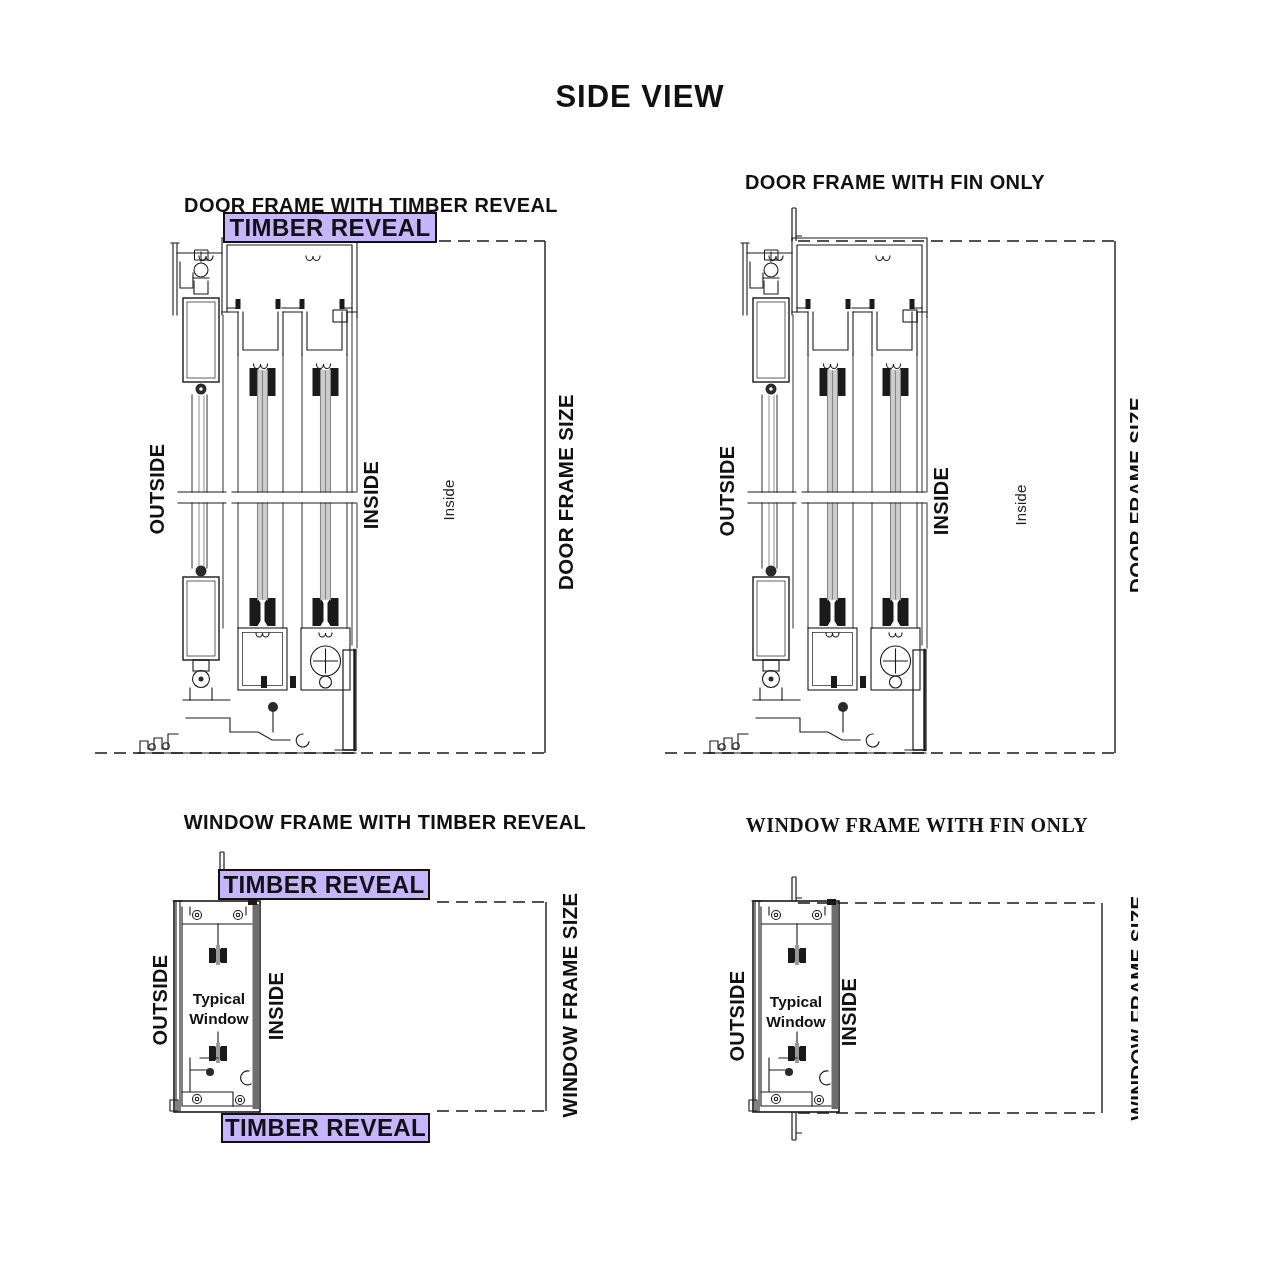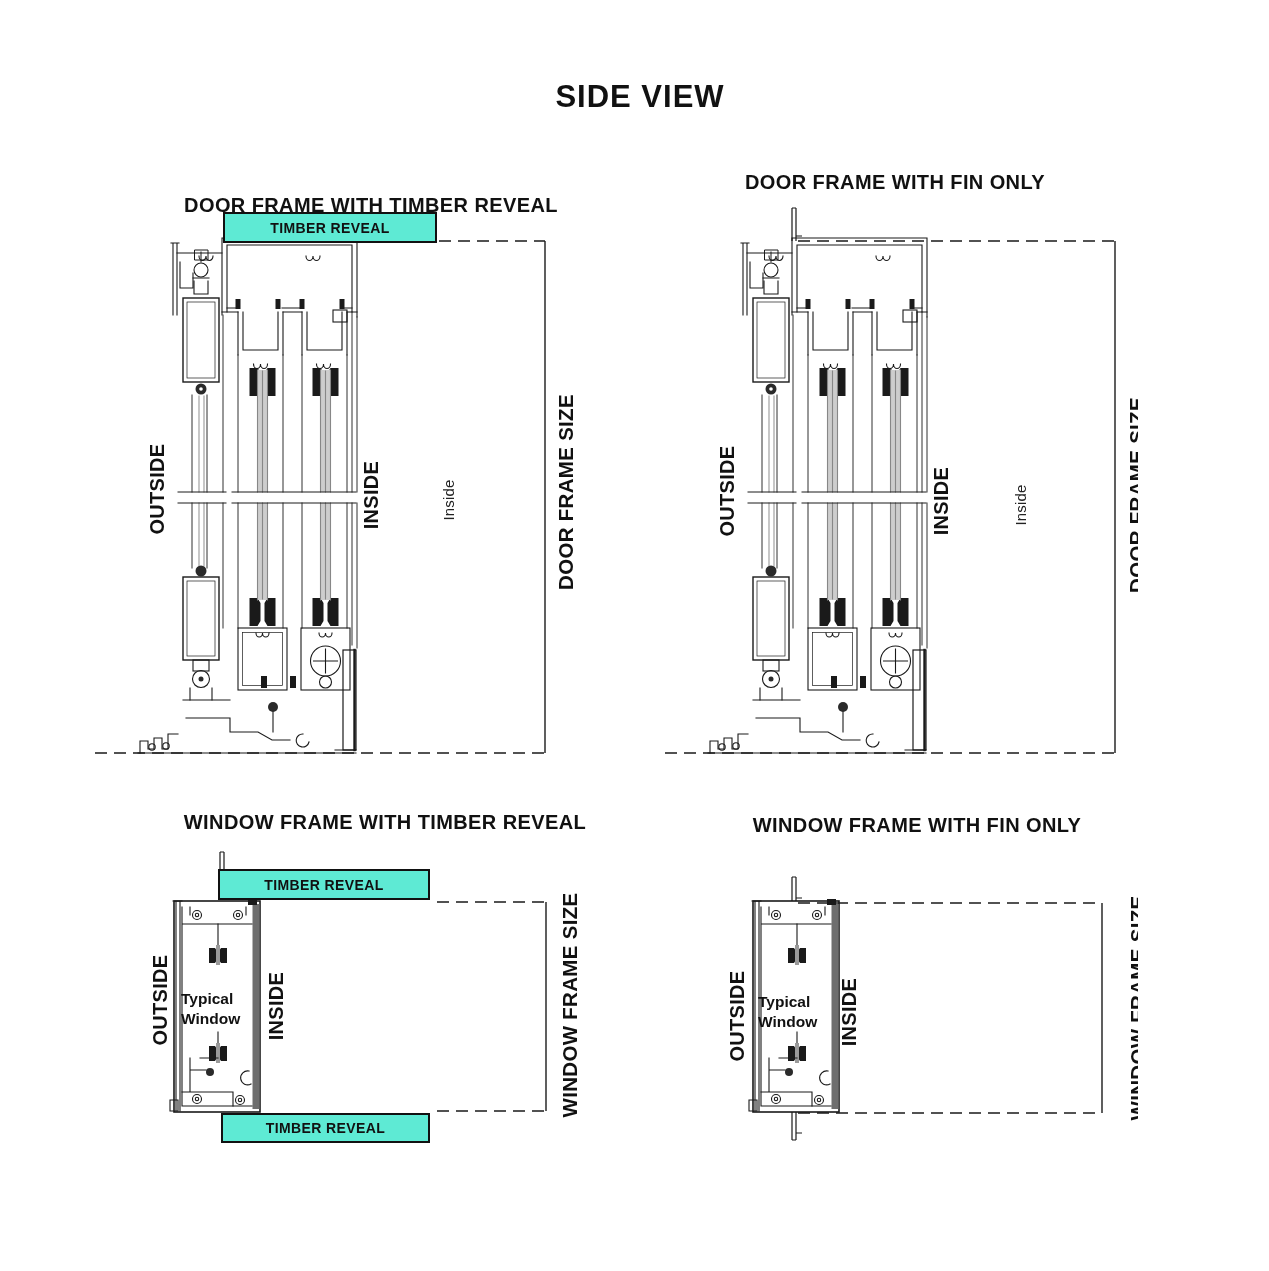--- a/index.html
+++ b/index.html
@@ -9,25 +9,25 @@
   }
   svg.draw{position:absolute;left:0;top:0;z-index:1;}
   .hlabel,.vlabel{position:absolute;white-space:nowrap;font-weight:bold;color:#111;z-index:2;}
   .hlabel{transform:translate(-50%,-50%);}
   .vlabel{transform:translate(-50%,-50%) rotate(-90deg);}
   .main-title{font-size:31px;letter-spacing:1px;}
   .sec-title{font-size:20px;letter-spacing:.4px;}
   .side-label{font-size:20px;letter-spacing:.3px;}
   .dim-label{font-size:20.5px;letter-spacing:.3px;}
   .annot{font-weight:normal;font-size:15px;color:#222;letter-spacing:.2px;}
-  .typical{font-weight:bold;font-size:15.5px;line-height:1.3;text-align:left;white-space:normal;width:76px;}
+  .typical{font-weight:bold;font-size:15.5px;line-height:1.3;text-align:center;white-space:normal;width:76px;}
   .reveal-box{
-    position:absolute;box-sizing:border-box;border:2.5px solid #111;background:#5eead4;
+    position:absolute;box-sizing:border-box;border:2.5px solid #111;background:#c4b5fd;
     display:flex;align-items:center;justify-content:center;
-    font-weight:bold;font-size:14px;letter-spacing:.4px;z-index:3;
+    font-weight:bold;font-size:24px;letter-spacing:.4px;z-index:3;
   }
 </style>
 </head>
 <body>
 
 <div class="canvas">
 
   <svg class="draw" width="1269" height="1271" viewBox="0 0 1269 1271">
     <defs>
 
@@ -190,21 +190,21 @@
         <path d="M798,1113 H1102" stroke-dasharray="12 7"></path>
       </g>
     </g>
   </svg>
 
   <div class="hlabel main-title" style="left:640px;top:97px;">SIDE VIEW</div>
 
   <div class="hlabel sec-title" style="left:371px;top:177px;margin-top:28px;">DOOR FRAME WITH TIMBER REVEAL</div>
   <div class="hlabel sec-title" style="left:385px;top:822px;">WINDOW FRAME WITH TIMBER REVEAL</div>
   <div class="hlabel sec-title" style="left:895px;top:182px;">DOOR FRAME WITH FIN ONLY</div>
-  <div class="hlabel sec-title" style="left:917px;top:825px;">WINDOW FRAME WITH FIN ONLY</div>
+  <div class="hlabel sec-title" style="left:917px;top:825px;font-family:Liberation Serif, serif;">WINDOW FRAME WITH FIN ONLY</div>
 
   <div class="reveal-box" style="left:223px;top:212px;width:214px;height:31px;">TIMBER REVEAL</div>
   <div class="reveal-box" style="left:218px;top:869px;width:212px;height:31px;">TIMBER REVEAL</div>
   <div class="reveal-box" style="left:221px;top:1113px;width:209px;height:30px;">TIMBER REVEAL</div>
 
   <div class="vlabel side-label" style="left:157px;top:489px;">OUTSIDE</div>
   <div class="vlabel side-label" style="left:371px;top:495px;">INSIDE</div>
   <div class="vlabel annot" style="left:448px;top:500px;">Inside</div>
   <div class="vlabel dim-label" style="left:566px;top:492px;">DOOR FRAME SIZE</div>
 

